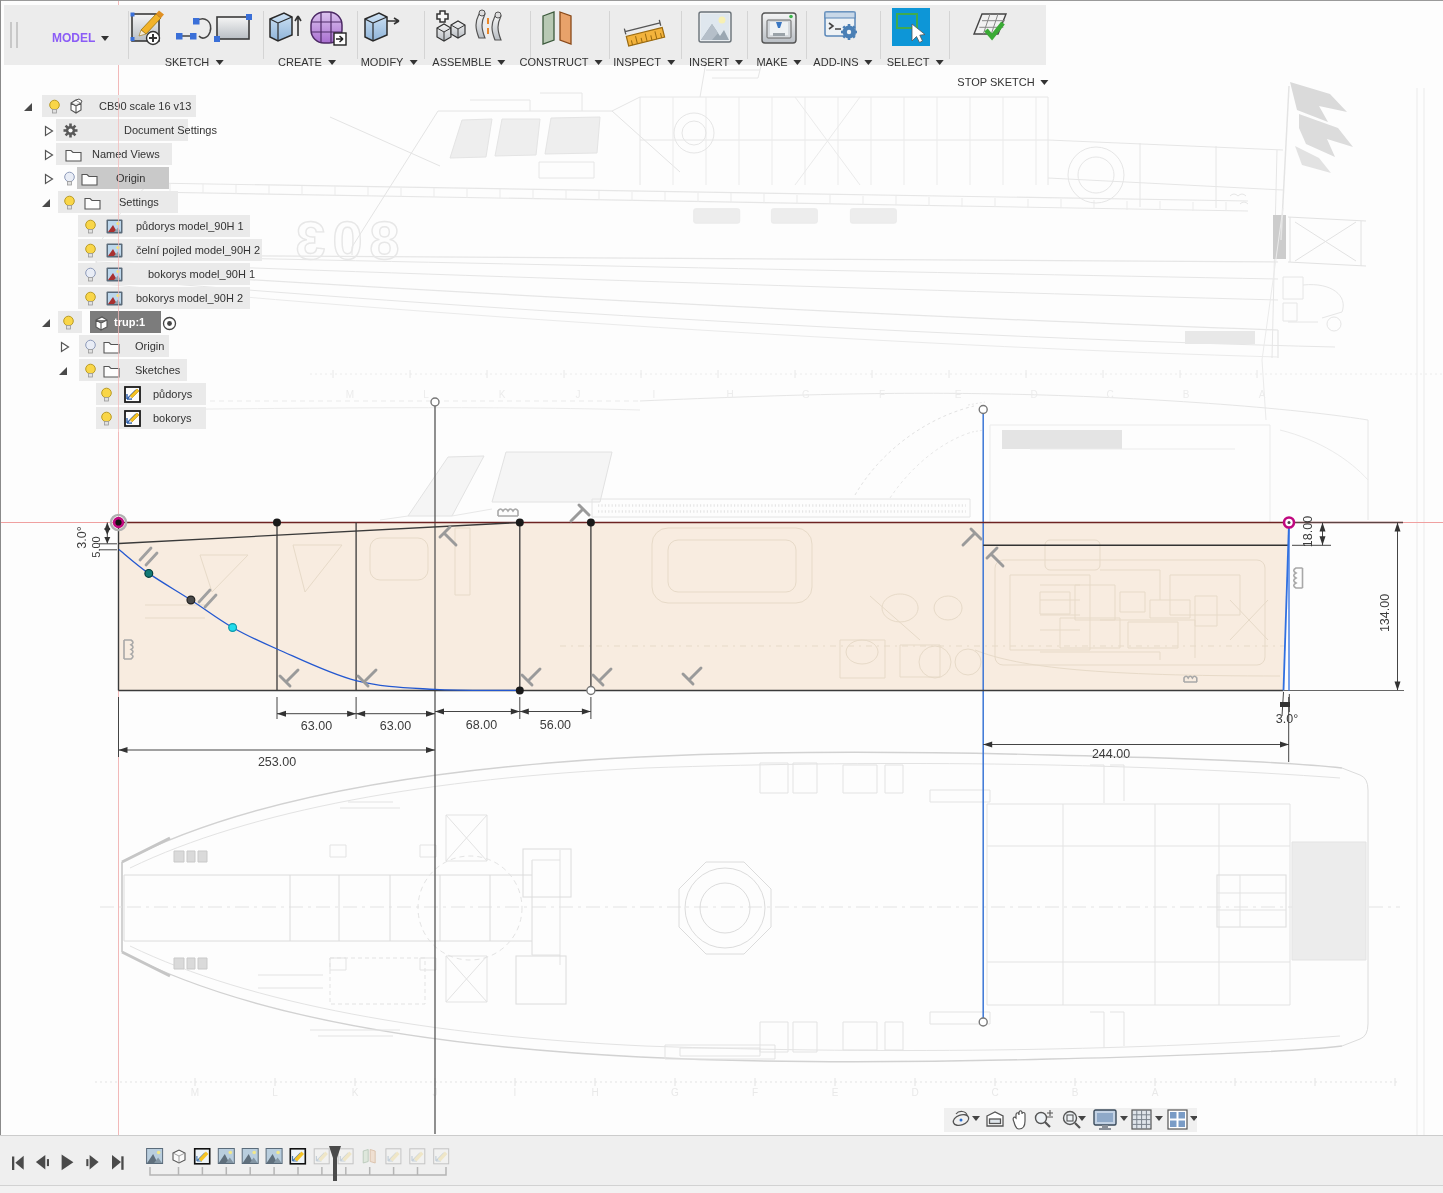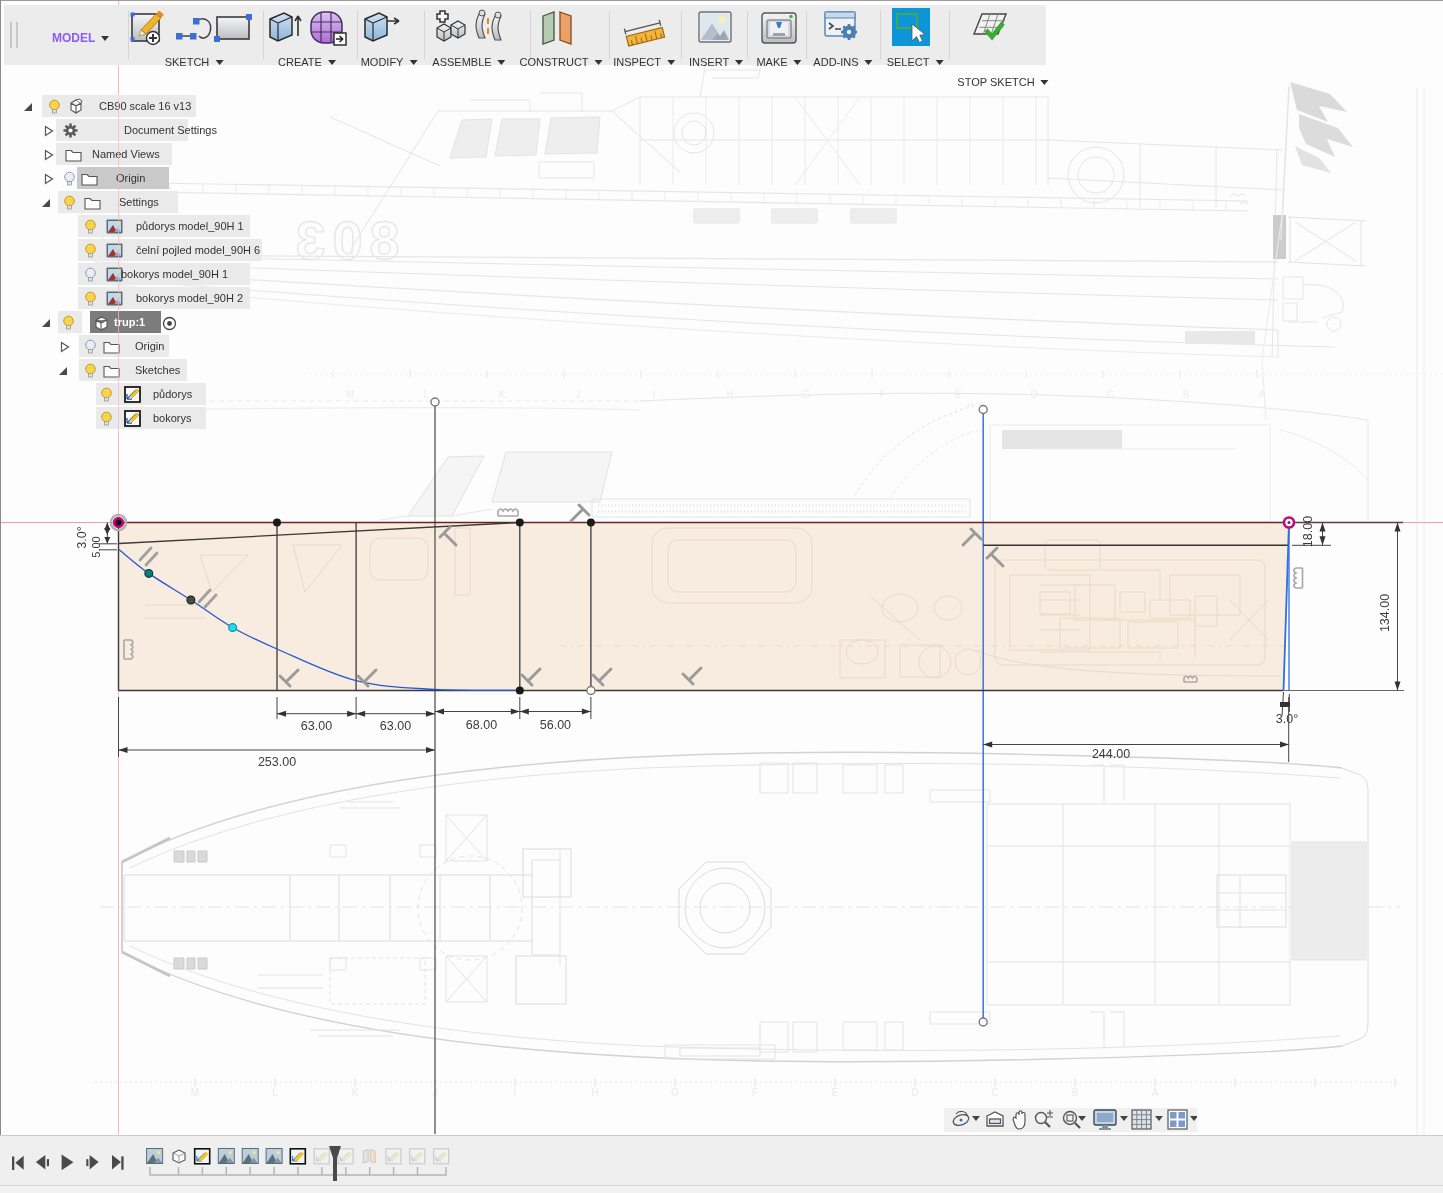--- a/index.html
+++ b/index.html
@@ -592,36 +592,36 @@
           <circle cx="6.5" cy="6" r="4.8" fill="#f9d648" stroke="#b99b27" stroke-width="1"></circle>
           <rect x="4.5" y="10.5" width="4" height="3.5" fill="#e0e0e0" stroke="#999" stroke-width="0.8"></rect>
         </svg>
   <svg class="ritem" style="left:106px;top:1px;" width="17" height="15">
           <rect x="0.5" y="0.5" width="16" height="14" fill="#5a6b7a" rx="1"></rect>
           <rect x="2" y="2" width="13" height="11" fill="#bdd7ec"></rect>
           <circle cx="12" cy="4.5" r="1.6" fill="#f7e96e"></circle>
           <path d="M2,13 L7,6 L11,13 Z" fill="#a83030"></path>
           <path d="M8,13 L12,8.5 L15,13 Z" fill="#8fa3b0"></path>
         </svg>
-  <span class="ritem" style="left:136px;top:2px;">čelní pojled model_90H 6</span>
+  <span class="ritem" style="left:136px;top:2px;">čelní pojled model_90H 2</span>
  </div>
  <div class="trow" style="top:266px;">
   <span class="rbg" style="left:78px;width:172px;"></span>
   <svg class="ritem" style="left:84px;top:1px;" width="13" height="16">
           <circle cx="6.5" cy="6" r="4.8" fill="#e9edf6" stroke="#8d9ab9" stroke-width="1"></circle>
           <rect x="4.5" y="10.5" width="4" height="3.5" fill="#e0e0e0" stroke="#999" stroke-width="0.8"></rect>
         </svg>
   <svg class="ritem" style="left:106px;top:1px;" width="17" height="15">
           <rect x="0.5" y="0.5" width="16" height="14" fill="#5a6b7a" rx="1"></rect>
           <rect x="2" y="2" width="13" height="11" fill="#bdd7ec"></rect>
           <circle cx="12" cy="4.5" r="1.6" fill="#f7e96e"></circle>
           <path d="M2,13 L7,6 L11,13 Z" fill="#a83030"></path>
           <path d="M8,13 L12,8.5 L15,13 Z" fill="#8fa3b0"></path>
         </svg>
-  <span class="ritem" style="left:121px;top:2px;">bokorys model_90H 1</span>
+  <span class="ritem" style="left:148px;top:2px;">bokorys model_90H 1</span>
  </div>
  <div class="trow" style="top:290px;">
   <span class="rbg" style="left:78px;width:172px;"></span>
   <svg class="ritem" style="left:84px;top:1px;" width="13" height="16">
           <circle cx="6.5" cy="6" r="4.8" fill="#f9d648" stroke="#b99b27" stroke-width="1"></circle>
           <rect x="4.5" y="10.5" width="4" height="3.5" fill="#e0e0e0" stroke="#999" stroke-width="0.8"></rect>
         </svg>
   <svg class="ritem" style="left:106px;top:1px;" width="17" height="15">
           <rect x="0.5" y="0.5" width="16" height="14" fill="#5a6b7a" rx="1"></rect>
           <rect x="2" y="2" width="13" height="11" fill="#bdd7ec"></rect>

